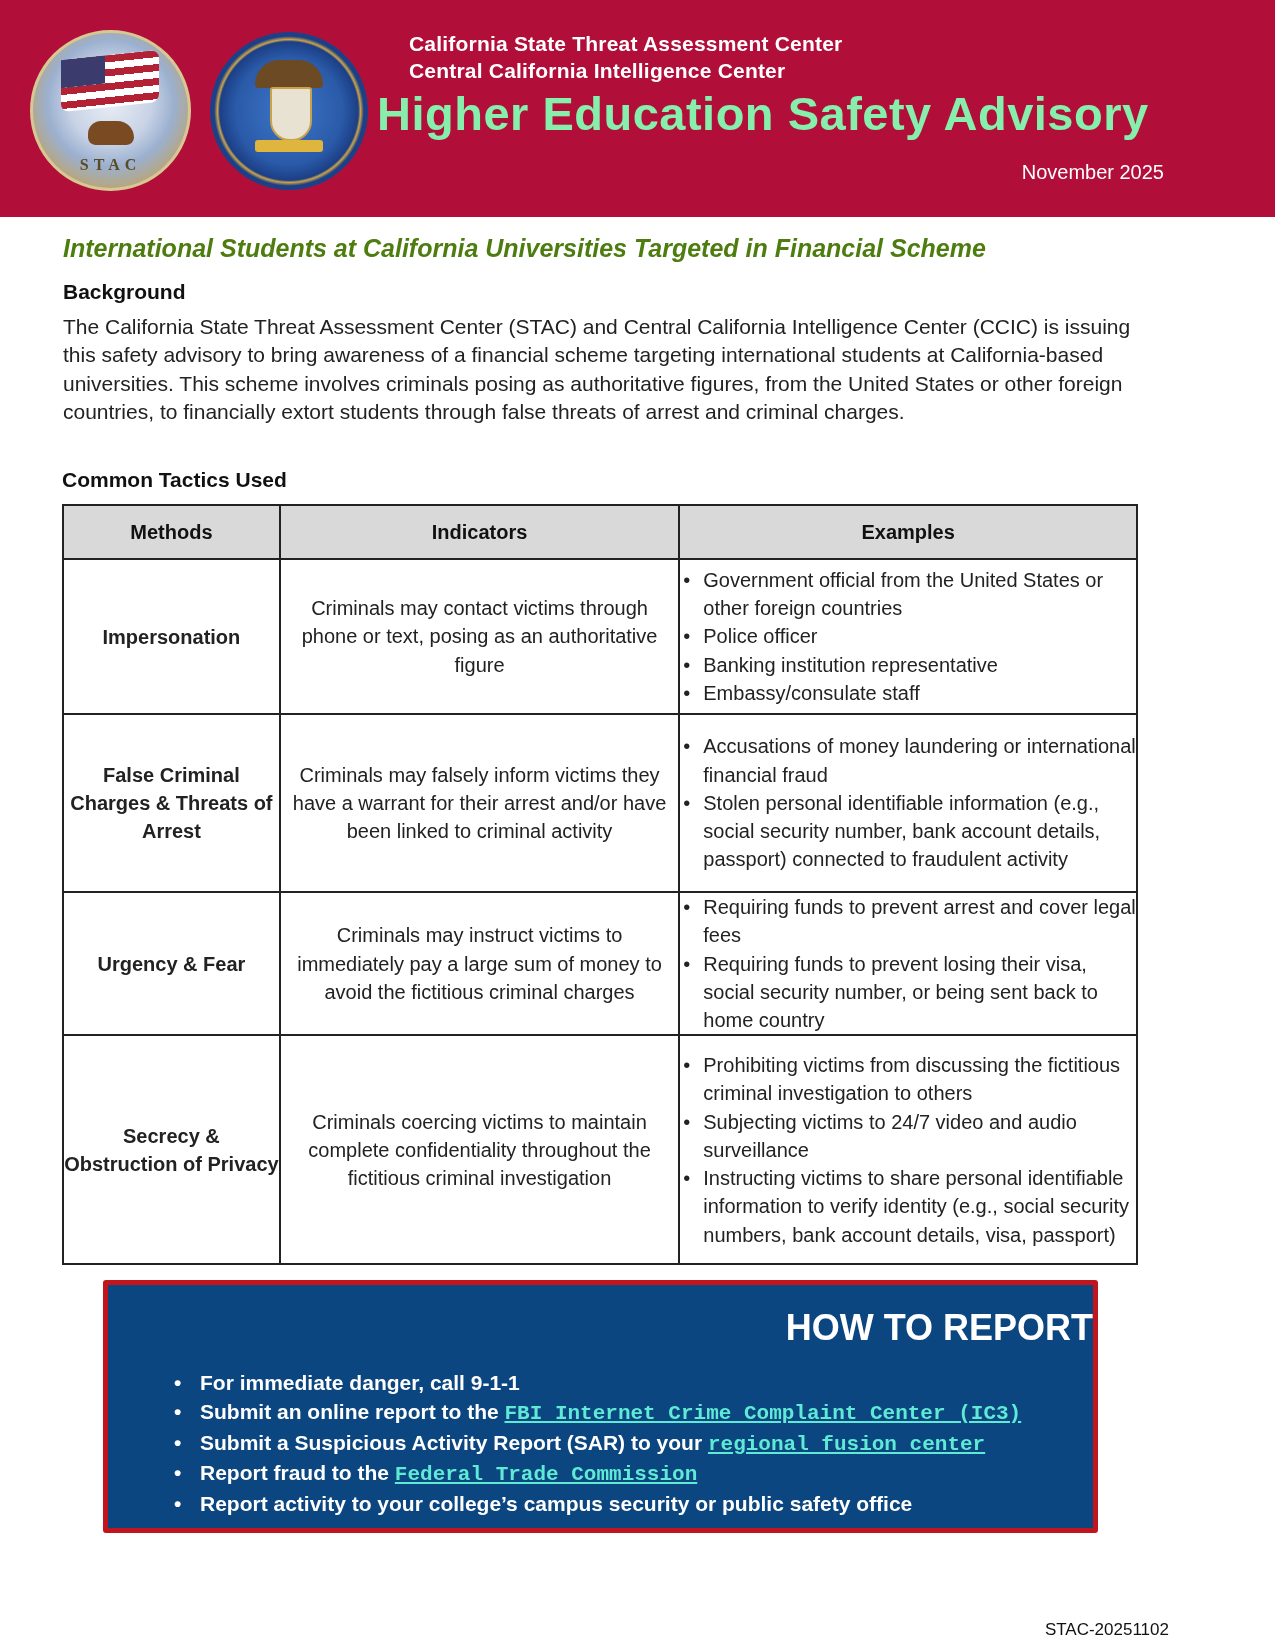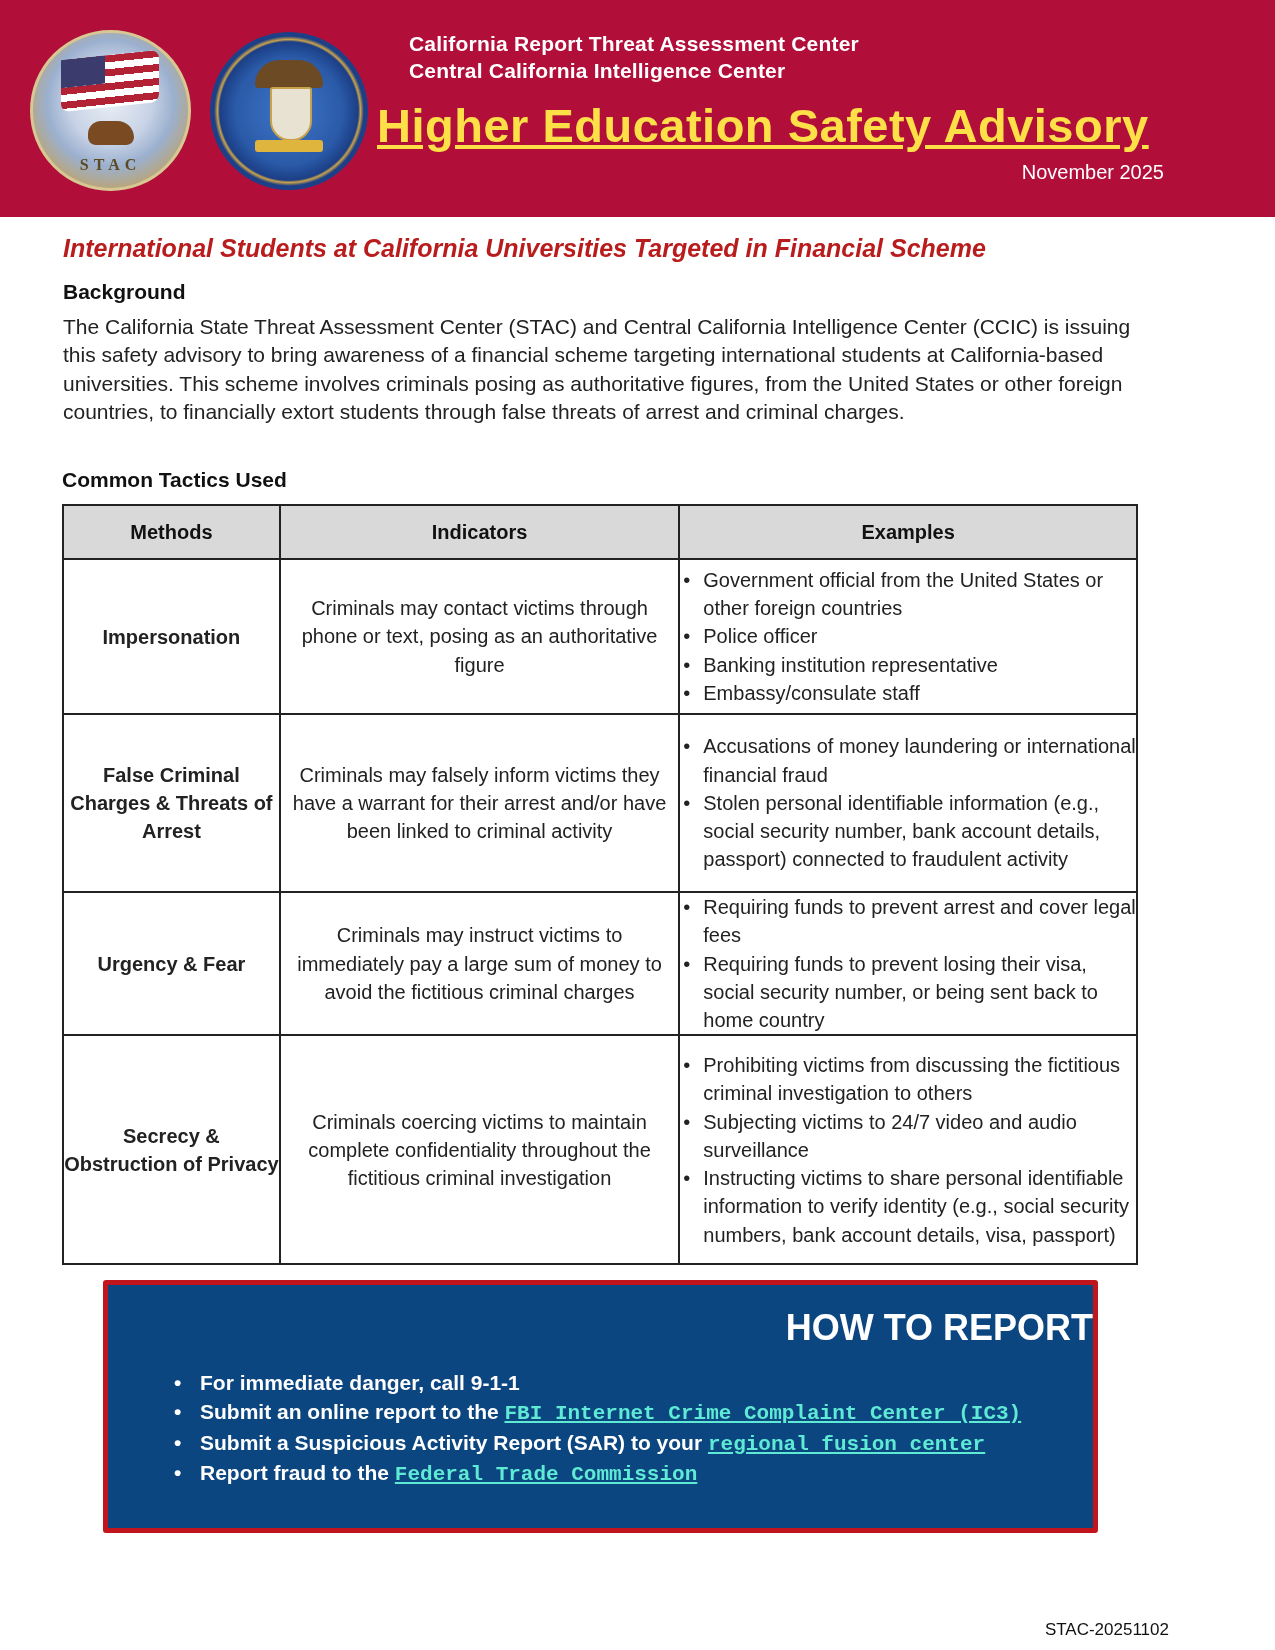--- a/index.html
+++ b/index.html
@@ -43,27 +43,27 @@
   }
   .seal-ccic .ribbon {
     position: absolute; left: 45px; top: 108px; width: 68px; height: 12px; background: #e0b53e; border-radius: 3px;
   }
   .org-line {
     position: absolute; left: 409px; color: #fff; font-weight: bold; font-size: 21px; letter-spacing: 0.2px;
   }
   .org1 { top: 32px; }
   .org2 { top: 59px; }
   .banner-title {
-    position: absolute; left: 377px; top: 98px; color: #fde047; font-weight: bold; font-size: 47px; letter-spacing: 0.5px; white-space: nowrap; text-decoration: underline;
+    position: absolute; left: 377px; top: 86px; color: #86efac; font-weight: bold; font-size: 47px; letter-spacing: 0.5px; white-space: nowrap;
   }
   .banner-date {
     position: absolute; right: 111px; top: 161px; color: #fff; font-size: 20px;
   }
   .headline {
-    position: absolute; left: 63px; top: 234px; font-size: 25px; font-weight: bold; font-style: italic; color: #b91c1c; white-space: nowrap;
+    position: absolute; left: 63px; top: 234px; font-size: 25px; font-weight: bold; font-style: italic; color: #4d7c0f; white-space: nowrap;
   }
   .h-bg {
     position: absolute; left: 63px; top: 280px; font-size: 21px; font-weight: bold;
   }
   .bg-text {
     position: absolute; left: 63px; top: 313px; width: 1090px; font-size: 21px; line-height: 28.3px; color: #222;
   }
   .h-tactics {
     position: absolute; left: 62px; top: 468px; font-size: 21px; font-weight: bold;
   }
@@ -109,21 +109,21 @@
   <div class="seal seal-stac">
     <div class="flag"></div>
     <div class="bear"></div>
     <div class="label">STAC</div>
   </div>
   <div class="seal seal-ccic">
     <div class="eagle"></div>
     <div class="shield"></div>
     <div class="ribbon"></div>
   </div>
-  <div class="org-line org1">California Report Threat Assessment Center</div>
+  <div class="org-line org1">California State Threat Assessment Center</div>
   <div class="org-line org2">Central California Intelligence Center</div>
   <div class="banner-title">Higher Education Safety Advisory</div>
   <div class="banner-date">November 2025</div>
 </div>
 
 <div class="headline">International Students at California Universities Targeted in Financial Scheme</div>
 
 <div class="h-bg">Background</div>
 <div class="bg-text">The California State Threat Assessment Center (STAC) and Central California Intelligence Center (CCIC) is issuing this safety advisory to bring awareness of a financial scheme targeting international students at California-based universities. This scheme involves criminals posing as authoritative figures, from the United States or other foreign countries, to financially extort students through false threats of arrest and criminal charges.</div>
 
@@ -189,16 +189,17 @@
   </tbody>
 </table>
 
 <div class="report-box">
   <div class="report-title">HOW TO REPORT</div>
   <ul class="report-list">
     <li><span>For immediate danger, call 9-1-1</span></li>
     <li><span>Submit an online report to the </span><a href="#">FBI Internet Crime Complaint Center (IC3)</a></li>
     <li><span>Submit a Suspicious Activity Report (SAR) to your </span><a href="#">regional fusion center</a></li>
     <li><span>Report fraud to the </span><a href="#">Federal Trade Commission</a></li>
+    <li><span>Report activity to your college’s campus security or public safety office</span></li>
   </ul>
 </div>
 
 <div class="doc-id">STAC-20251102</div>
 
 </body></html>

